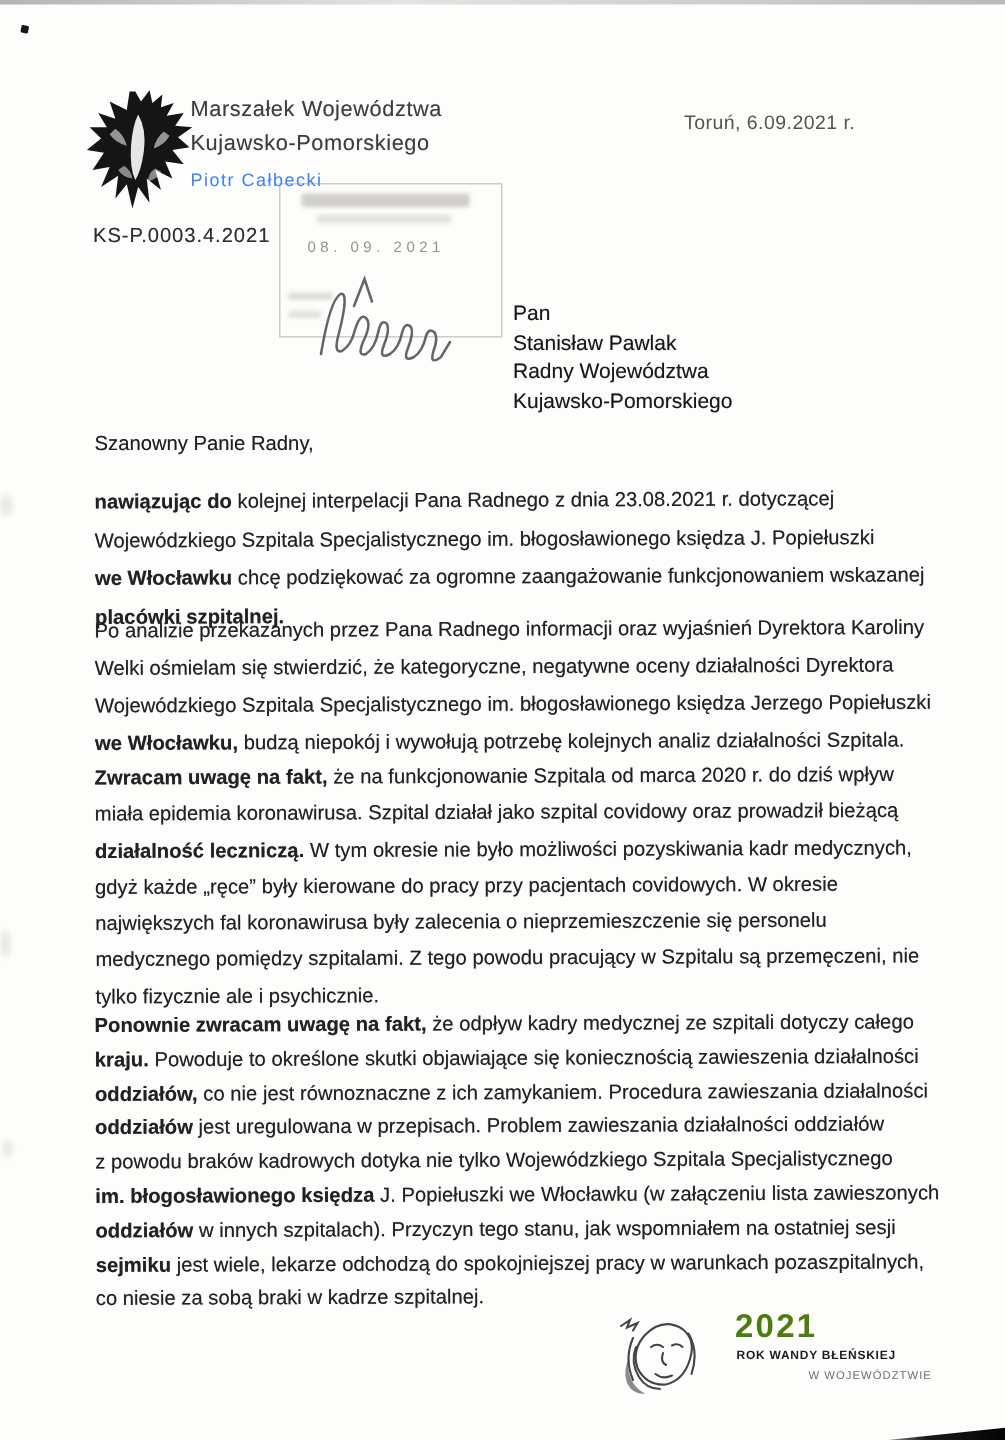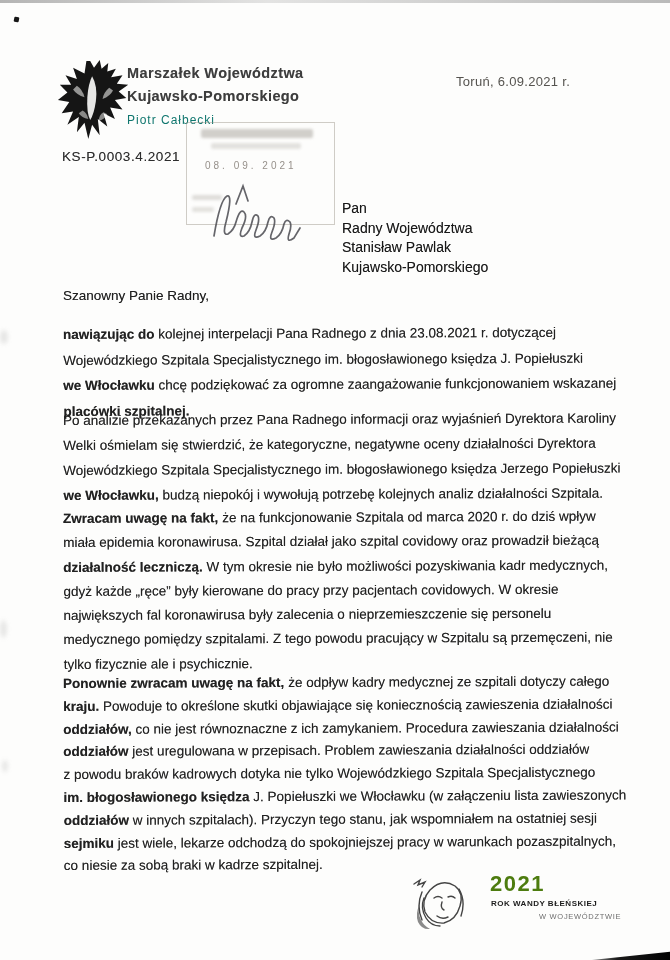--- a/index.html
+++ b/index.html
@@ -12,23 +12,23 @@
   .scan-top-streak{position:absolute;top:0;left:0;width:100%;height:3px;
     background:linear-gradient(90deg,rgba(120,120,120,.55),rgba(150,150,150,.25) 40%,rgba(120,120,120,.5));}
   .scan-speck{position:absolute;left:14px;top:17px;width:5px;height:5px;background:#161616;
     transform:rotate(12deg);border-radius:1px;}
   .scan-corner{position:absolute;right:-8px;bottom:0;width:110px;height:9px;background:
     linear-gradient(90deg,rgba(0,0,0,0),#1a1a1a 45%,#000);transform:rotate(-6deg);transform-origin:right bottom;}
   .scan-smudge{position:absolute;background:rgba(130,130,130,.18);filter:blur(2px);border-radius:50%;}
   
   .logo{position:absolute;left:56px;top:57px;width:76px;height:86px;}
   .sender{position:absolute;left:127px;top:62px;line-height:23px;}
-  .sender .l1,.sender .l2{font-size:14.5px;font-weight:bold;color:#3d3d3d;letter-spacing:.4px;
+  .sender .l1,.sender .l2{font-size:14.5px;font-weight:normal;color:#3d3d3d;letter-spacing:.4px;
     text-shadow:0 0 .6px rgba(60,60,60,.4);}
-  .sender .l3{font-size:12px;color:#0f766e;letter-spacing:1px;margin-top:1px;}
+  .sender .l3{font-size:12px;color:#3b82f6;letter-spacing:1px;margin-top:1px;}
   .place-date{position:absolute;left:456px;top:74px;font-size:13px;color:#55534f;letter-spacing:.3px;}
   .ref-number{position:absolute;left:62px;top:149px;font-size:13.5px;color:#2d2d2d;letter-spacing:.6px;
     text-shadow:0 0 .4px rgba(40,40,40,.4);}
   
   .stamp{position:absolute;left:186px;top:122px;width:147px;height:101px;
     border:1px solid rgba(150,145,132,.45);}
   .stamp .smear{position:absolute;background:rgba(125,120,110,.35);filter:blur(1.5px);border-radius:2px;}
   .stamp-date{position:absolute;left:18px;top:37px;font-size:10px;color:#96908a;letter-spacing:3px;
     white-space:nowrap;filter:blur(.3px);}
   .signature{position:absolute;left:206px;top:178px;width:110px;height:72px;}
@@ -89,22 +89,22 @@
     <div class="smear" style="left:5px;top:72px;width:30px;height:5px;opacity:.7;"></div>
     <div class="smear" style="left:5px;top:84px;width:22px;height:5px;opacity:.6;"></div>
   </div>
 
   <svg class="signature" viewBox="0 0 110 72" aria-hidden="true">
     <path fill="none" stroke="#4a4a50" stroke-width="1.7" stroke-linecap="round" opacity=".85" d="M30,26 l7,-18 l5,15 M8,58 Q14,22 21,18 Q27,16 20,44 Q16,58 22,56 Q28,52 30,44 Q34,30 38,34 Q42,38 36,50 Q32,60 38,58 Q44,54 46,44 Q48,34 52,38 Q54,42 50,52 Q46,62 54,58 Q60,54 62,44 Q64,36 68,40 Q70,44 66,54 Q62,64 70,60 Q76,56 78,46 Q80,40 84,44 Q86,48 83,56 Q80,66 88,60 L94,50"></path>
   </svg>
 
   <div class="recipient">
       <div class="line">Pan</div>
+      <div class="line">Stanisław Pawlak</div>
       <div class="line">Radny Województwa</div>
-      <div class="line">Stanisław Pawlak</div>
       <div class="line">Kujawsko-Pomorskiego</div>
     </div>
 
   <div class="salutation">Szanowny Panie Radny,</div>
 
   <div class="para" style="top:322px;line-height:25.5px;">
       <div class="line"><span class="b">nawiązując do</span><span> kolejnej interpelacji Pana Radnego z dnia 23.08.2021 r. dotyczącej</span></div>
       <div class="line"><span>Wojewódzkiego Szpitala Specjalistycznego im. błogosławionego księdza J. Popiełuszki</span></div>
       <div class="line"><span class="b">we Włocławku</span><span> chcę podziękować za ogromne zaangażowanie funkcjonowaniem wskazanej</span></div>
       <div class="line"><span class="b">placówki szpitalnej.</span></div>

